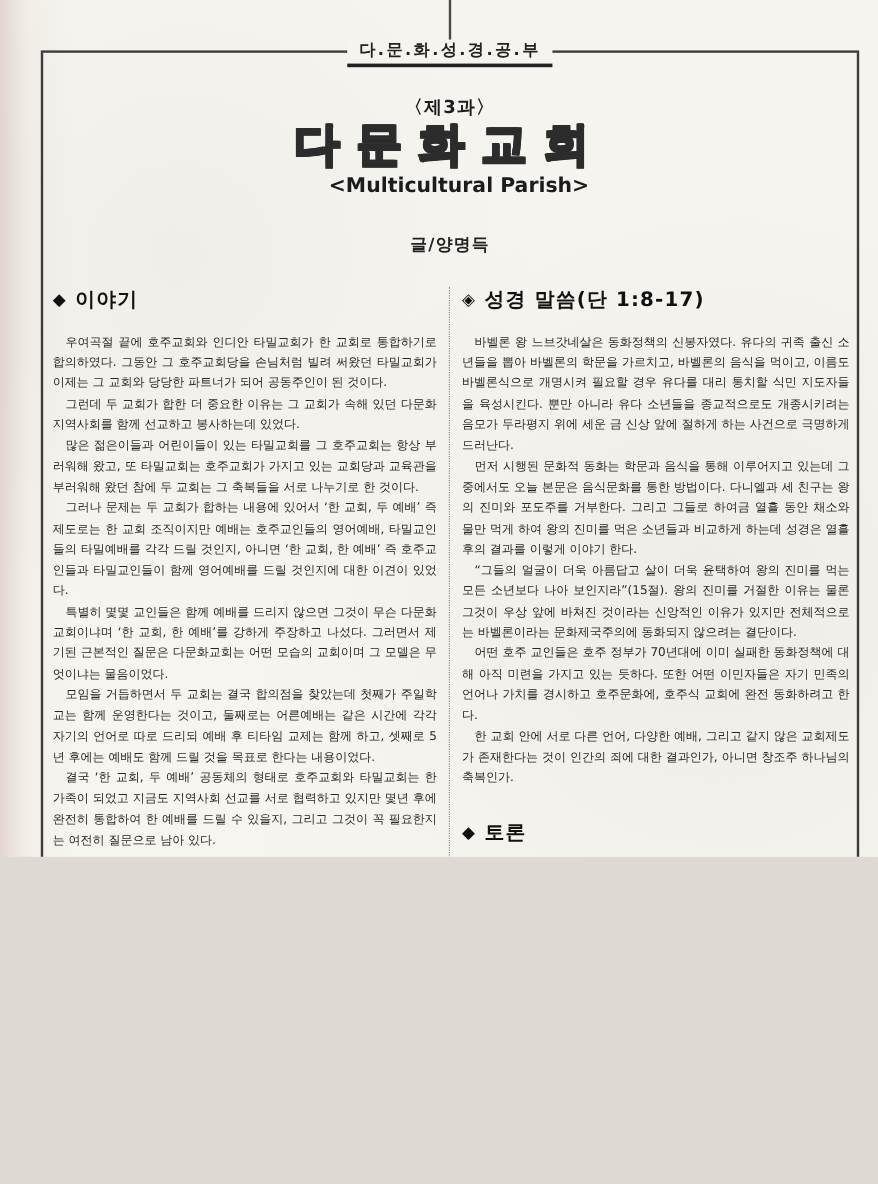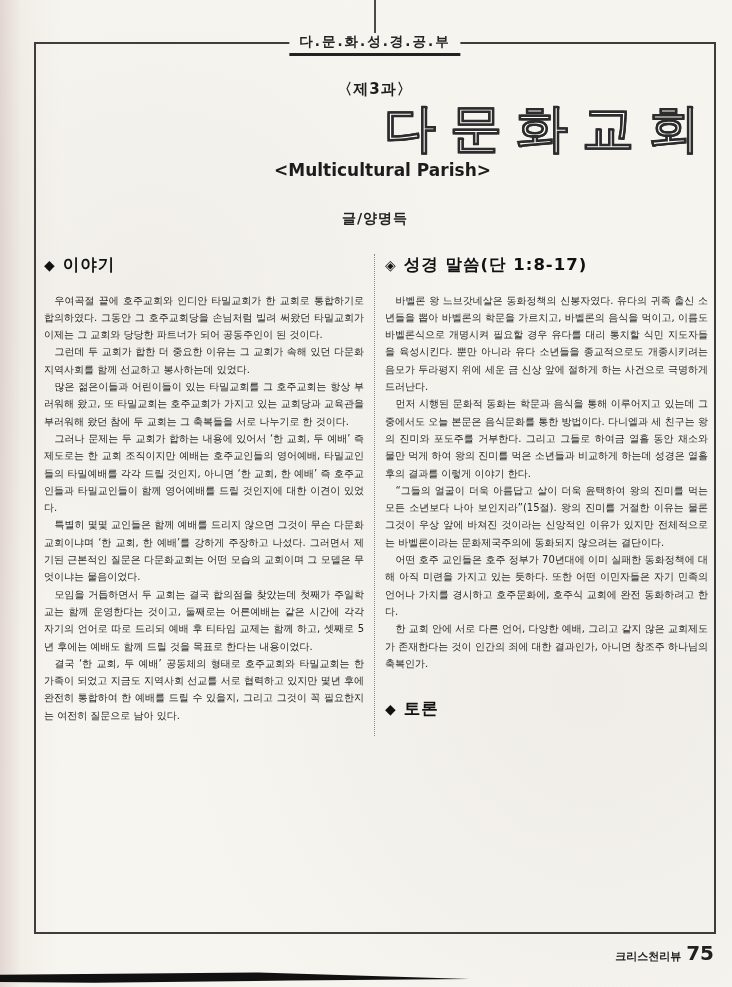--- a/index.html
+++ b/index.html
@@ -4,21 +4,21 @@
 <style>
   * { margin: 0; padding: 0; box-sizing: border-box; }
   html, body { width: 732px; }
   body {
     font-family: "DejaVu Sans", "Liberation Sans", sans-serif;
     background: #ded9d3;
   }
   .scan-page {
     position: relative;
     width: 732px;
-    height: 987px;
+    height: 714px;
     overflow: hidden;
     background:
       radial-gradient(circle at 20% 30%, rgba(120,110,100,0.05), transparent 40%),
       radial-gradient(circle at 80% 70%, rgba(120,110,100,0.06), transparent 45%),
       linear-gradient(90deg, #e3d6d2 0px, #f2efe9 22px, #f7f5f0 60px, #f6f4ef 100%);
   }
   
   .fold-line {
     position: absolute;
     left: 374px; top: 0;
@@ -45,31 +45,30 @@
     color: #222;
     border-bottom: 3px solid #222;
     white-space: nowrap;
   }
   .title-block { text-align: center; padding-top: 36px; }
   .lesson-number {
     font-size: 15px; font-weight: bold; color: #1d1d1d; letter-spacing: 1px; text-align: center;
   }
   .main-title {
     margin-top: 2px;
-    font-size: 52px;
-    font-weight: 400;
+    font-size: 38px;
+    font-weight: 700;
     letter-spacing: 14px;
     color: #ffffff;
     -webkit-text-stroke: 2.5px #2c2c2c;
     text-shadow:
       -1px -1px 0 #2c2c2c, 1px -1px 0 #2c2c2c,
       -1px  1px 0 #2c2c2c, 1px  1px 0 #2c2c2c;
     line-height: 1.05;
     white-space: nowrap;
-    text-align: right;
   }
   .subtitle { margin-top: 4px; font-size: 17px; font-weight: bold; color: #1c1c1c; padding-left: 15px; }
   .byline { margin-top: 30px; font-size: 14px; font-weight: bold; color: #222; letter-spacing: 1px; }
 
   .columns {
     display: flex;
     margin-top: 26px;
     padding: 0 6px 0 8px;
     align-items: stretch;
   }

